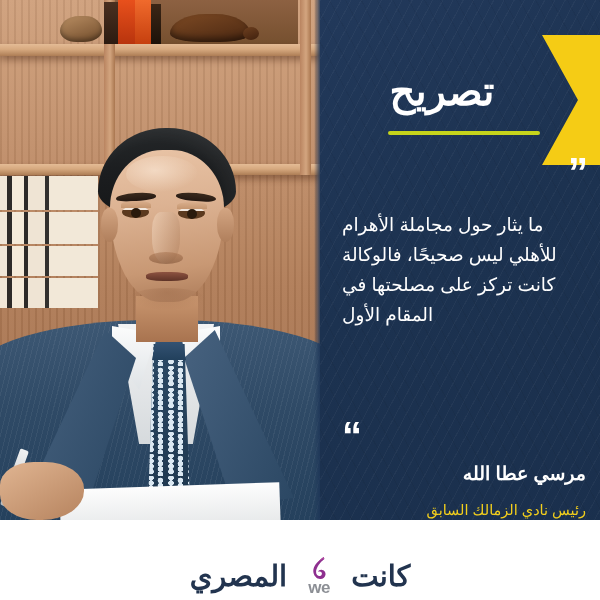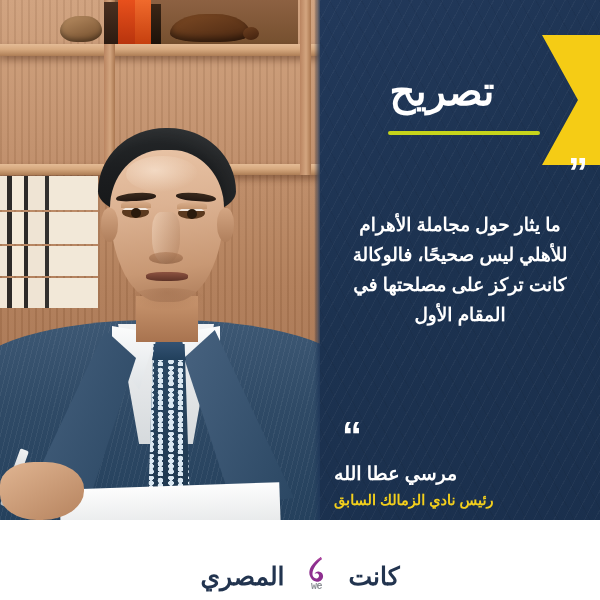--- a/index.html
+++ b/index.html
@@ -297,43 +297,43 @@
 
   .quote-close{
     position:absolute; right:12px; top:152px;
     color:#ffffff; font-size:40px; font-weight:bold;
     line-height:1;
   }
 
   .quote-body{
     position:absolute; left:22px; top:210px;
     width:236px;
-    direction:rtl; text-align:center;
+    direction:rtl; text-align:left;
     color:#ffffff;
-    font-size:18.5px; font-weight:bold;
+    font-size:18.5px; font-weight:normal;
     line-height:1.62;
   }
 
   .quote-open{
     position:absolute; left:22px; top:416px;
     color:#ffffff; font-size:40px; font-weight:bold;
     line-height:1;
   }
 
   .attrib{
     position:absolute; left:14px; top:462px;
     width:252px;
-    direction:rtl; text-align:left;
+    direction:rtl; text-align:right;
   }
   .attrib-name{
     color:#ffffff; font-size:19px; font-weight:bold; line-height:1.3;
   }
   .attrib-role{
-    color:#f3cf1c; font-size:14.5px; font-weight:bold;
-    line-height:1.35; margin-top:4px;
+    color:#f3cf1c; font-size:14.5px; font-weight:normal;
+    line-height:1.35; margin-top:14px;
   }
 
   
   #bottom{
     position:absolute; left:0; top:520px;
     width:600px; height:80px;
     background:#ffffff;
   }
   .brand-badge{
     position:absolute; left:50%; top:-6px;
@@ -357,32 +357,32 @@
     background:#ffffff;
   }
 
   .league{
     position:absolute; left:50%; top:36px;
     transform:translateX(-50%);
     display:flex; align-items:center; gap:12px;
     direction:rtl;
   }
   .league-word{
-    color:#22344f; font-size:25px; font-weight:bold;
+    color:#22344f; font-size:29px; font-weight:bold;
     line-height:1;
   }
   .we-logo{
     position:relative; width:40px; height:40px;
     display:flex; flex-direction:column;
     align-items:center; justify-content:flex-start;
   }
   .we-logo svg{ display:block; }
   .we-text{
-    font-size:10px; font-weight:bold; color:#8c8f95;
-    letter-spacing:-.5px; line-height:1; margin-top:-2px;font-family:Liberation Mono, monospace;
+    font-size:17px; font-weight:bold; color:#8c8f95;
+    letter-spacing:-.5px; line-height:1; margin-top:-2px;
   }
 </style>
 </head>
 <body>
 
 <div id="card">
 
   <div id="photo">
     <div class="shelf-wall"></div>
     <div class="shelf-back-dark"></div>

